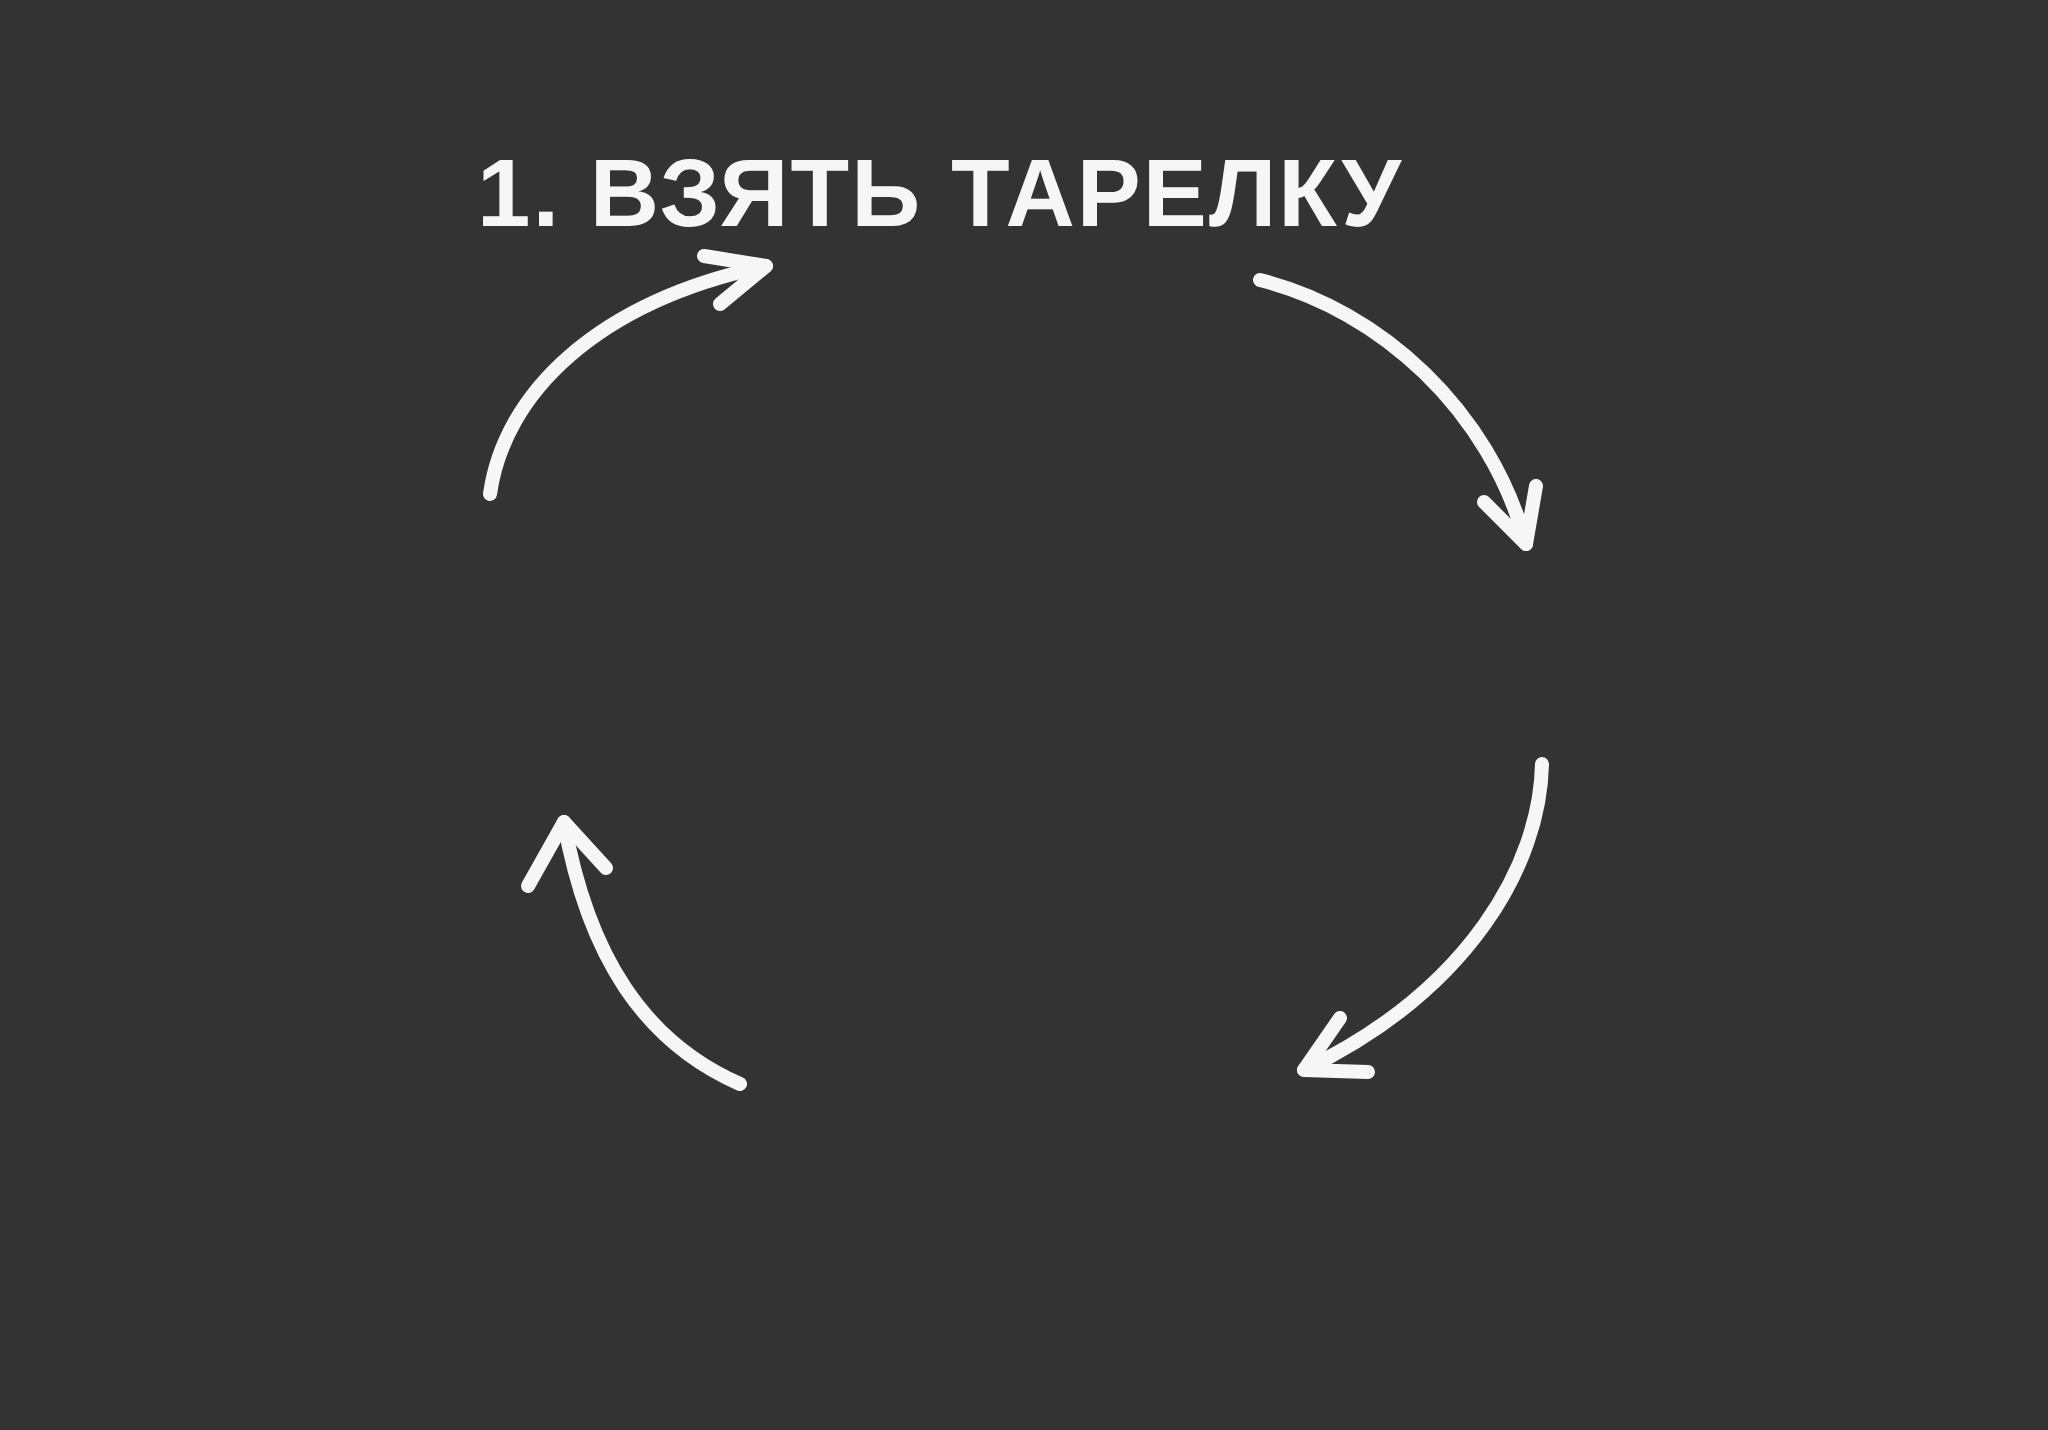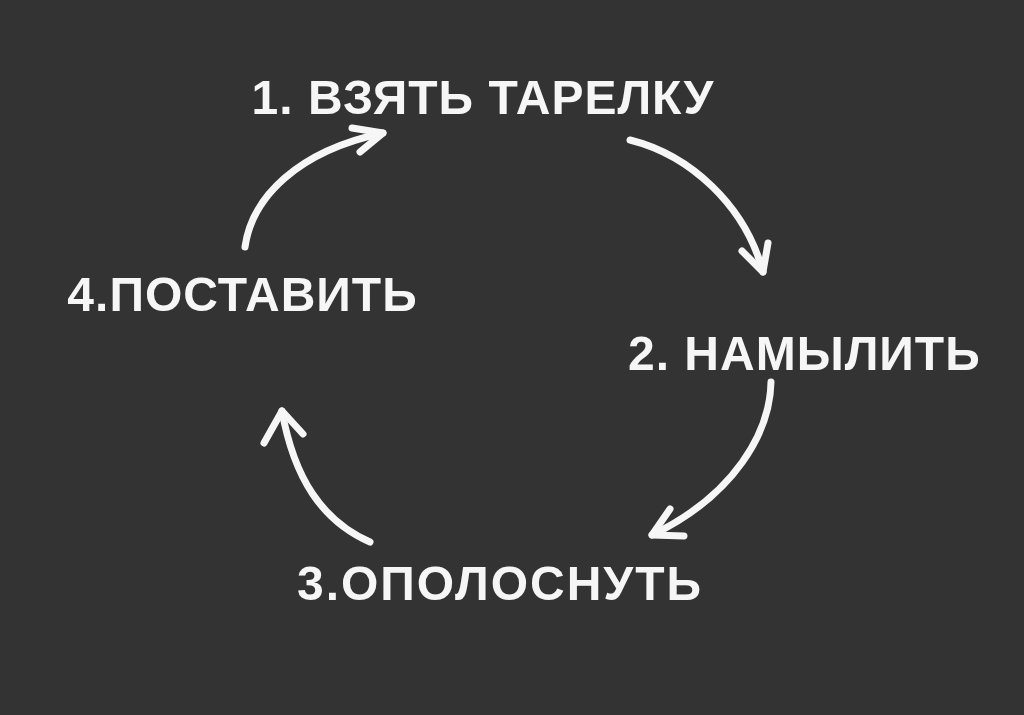--- a/index.html
+++ b/index.html
@@ -27,21 +27,21 @@
     position: absolute;
     color: #f6f6f6;
     font-weight: 700;
     font-size: 48px;
     letter-spacing: 1px;
     text-align: center;
     line-height: 1.5;
     white-space: nowrap;
     user-select: none;
   }
-  .step-1 { left: 248px; top: 62px;  width: 470px; }
+  .step-1 { left: 235px; top: 62px;  width: 470px; }
   .step-2 { left: 628px; top: 318px; width: 345px; }
   .step-3 { left: 290px; top: 548px; width: 420px; letter-spacing: 2px; }
   .step-4 { left: 60px;  top: 258px; width: 365px; line-height: 1.56; }
   .step .line { display: block; }
 </style>
 </head>
 <body>
 
 <div class="canvas">
 
@@ -61,25 +61,18 @@
     <g>
       <path d="M 245 247 C 252 197 298 151 383 133"></path>
       <path d="M 352 128 L 383 133 L 360 152"></path>
     </g>
   </svg>
 
   <div class="step step-1">
     <span class="line">1. ВЗЯТЬ ТАРЕЛКУ</span>
   </div>
 
-  <div class="step step-2">
-    <span class="line">2. НАМЫЛИТЬ</span>
-  </div>
 
-  <div class="step step-3">
-    <span class="line">3.ОПОЛОСНУТЬ</span>
-  </div>
 
   <div class="step step-4">
-    <span class="line">4.ПОСТАВИТЬ</span>
   </div>
 
 </div>
 
 </body></html>

